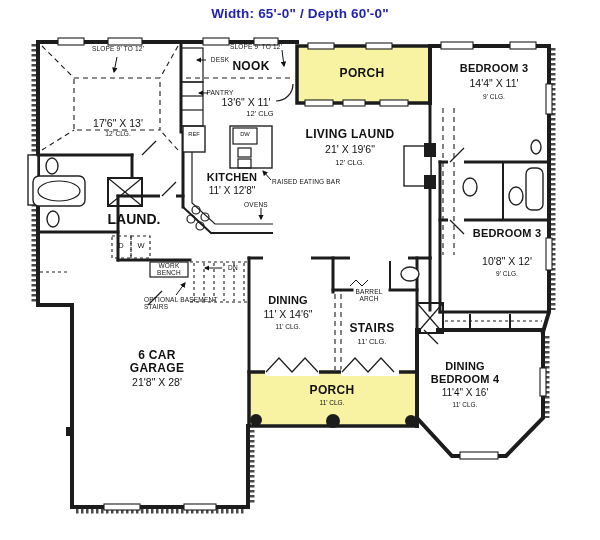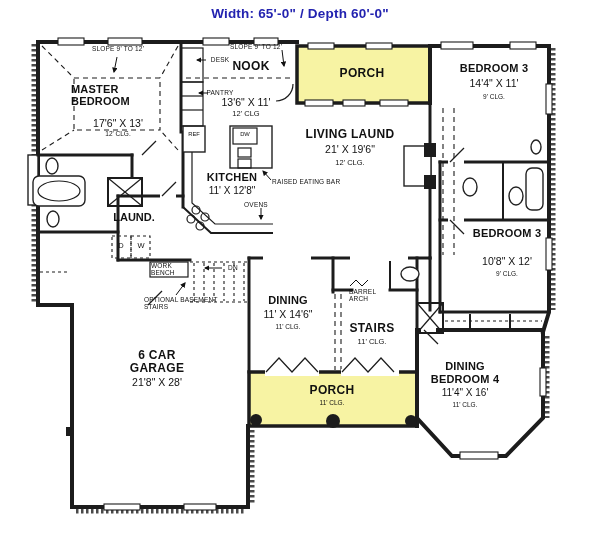--- a/index.html
+++ b/index.html
@@ -14,32 +14,32 @@
   .w1{stroke:var(--wall);stroke-width:1.2;fill:none}
   .dsh{stroke:var(--wall);stroke-width:1.1;fill:none;stroke-dasharray:5,4}
   .dsh2{stroke:var(--wall);stroke-width:1.1;fill:none;stroke-dasharray:3,3}
   .hatch{stroke:#4a4a4a;stroke-width:5;stroke-dasharray:2.5,2.5;fill:none}
   .porch{fill:var(--porch-fill);stroke:var(--wall);stroke-width:3.5}
   .win{fill:#fff;stroke:var(--wall);stroke-width:1.1}
   .gap{fill:#fff;stroke:none}
   .fix{fill:#fff;stroke:#222;stroke-width:1.4}
   .blk{fill:var(--wall);stroke:none}
   .arr{stroke:#111;stroke-width:1;fill:none}
-  .lbl{position:absolute;transform:translateX(-50%);white-space:nowrap;line-height:1.08;}
+  .lbl{position:absolute;transform:translateX(-50%);text-align:center;white-space:nowrap;line-height:1.08;}
   .lbl.wrap{white-space:normal;}
   .lbl.la{transform:none;text-align:left;}
   .nm{font-weight:bold;font-size:11px;letter-spacing:.2px}
   .nm12{font-weight:bold;font-size:12px;letter-spacing:.3px}
   .dm{font-size:10px}
   .dm11{font-size:10.5px}
   .cl{font-size:6.5px}
   .cl8{font-size:7.5px}
   .tn{font-size:6.5px;letter-spacing:.2px}
   .tn6{font-size:5.8px}
-  .lnd{font-weight:bold;font-size:11px}
+  .lnd{font-weight:bold;font-size:14px}
 </style>
 </head>
 <body>
 
 <div class="canvas">
 
   <div class="title">Width:  65'-0" / Depth 60'-0"</div>
 
   <svg width="600" height="540" viewBox="0 0 600 540">
     <defs>
@@ -233,30 +233,29 @@
       <line class="arr" x1="222" y1="268" x2="205" y2="268" marker-end="url(#ah)"></line>
       <line class="arr" x1="271" y1="180" x2="263" y2="171" marker-end="url(#ah)"></line>
       <line class="arr" x1="117" y1="57" x2="114" y2="72" marker-end="url(#ah)"></line>
       <line class="arr" x1="282" y1="50" x2="284" y2="66" marker-end="url(#ah)"></line>
       <line class="arr" x1="176" y1="295" x2="185" y2="283" marker-end="url(#ah)"></line>
       <polyline class="arr" points="350,286 356,280 362,286 368,280"></polyline>
     </g>
   </svg>
 
   <div class="lbl tn" style="left:118px;top:45px">SLOPE 9' TO 12'</div>
-  <div class="lbl wrap nm" style="left:118px;top:84px;width:94px">MASTER BEDROOM</div>
   <div class="lbl dm11" style="left:118px;top:118px">17'6" X 13'</div>
   <div class="lbl cl" style="left:118px;top:130px">12' CLG.</div>
 
   <div class="lbl tn" style="left:256px;top:43px">SLOPE 9' TO 12'</div>
   <div class="lbl tn" style="left:220px;top:56px">DESK</div>
   <div class="lbl nm12" style="left:251px;top:60px">NOOK</div>
   <div class="lbl tn" style="left:220px;top:89px">PANTRY</div>
   <div class="lbl dm11" style="left:246px;top:97px">13'6" X 11'</div>
-  <div class="lbl cl8" style="left:246px;top:110px">12' CLG</div>
+  <div class="lbl cl8" style="left:260px;top:110px">12' CLG</div>
   <div class="lbl tn6" style="left:194px;top:131px">REF</div>
   <div class="lbl tn6" style="left:245px;top:131px">DW</div>
 
   <div class="lbl nm12" style="left:362px;top:67px">PORCH</div>
 
   <div class="lbl nm" style="left:494px;top:63px">BEDROOM 3</div>
   <div class="lbl dm11" style="left:494px;top:78px">14'4" X 11'</div>
   <div class="lbl cl" style="left:494px;top:93px">9' CLG.</div>
 
   <div class="lbl nm12" style="left:350px;top:128px">LIVING LAUND</div>

